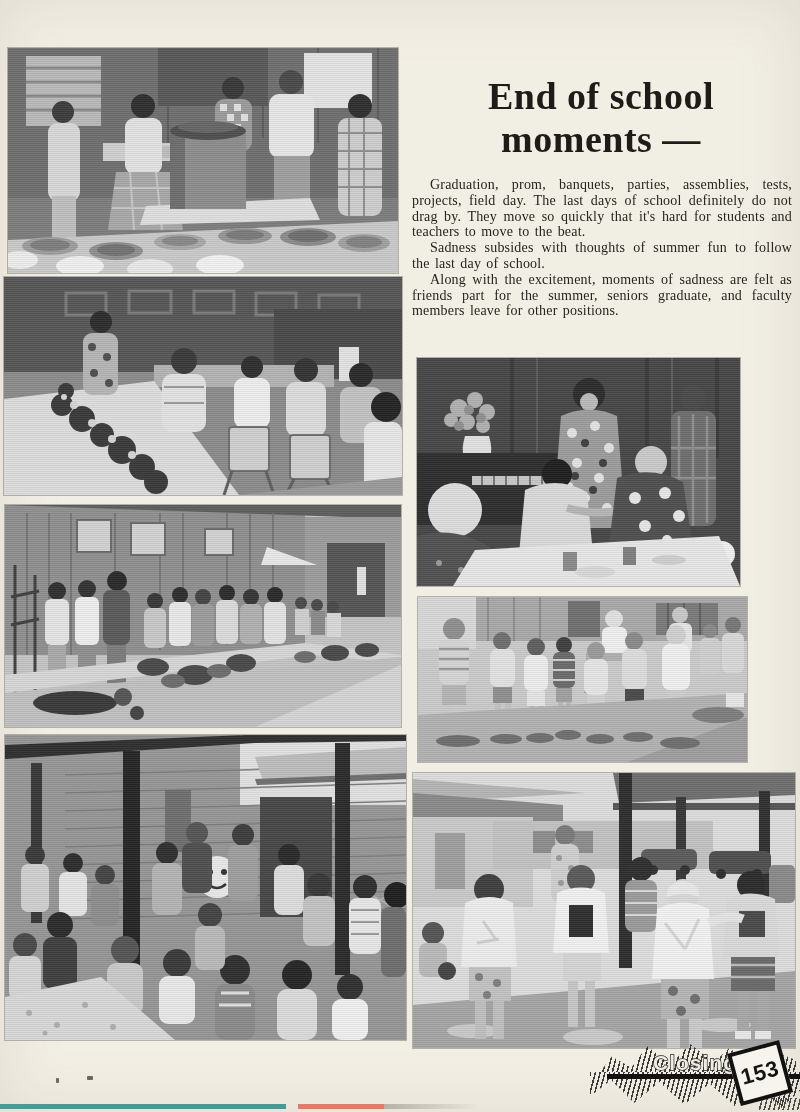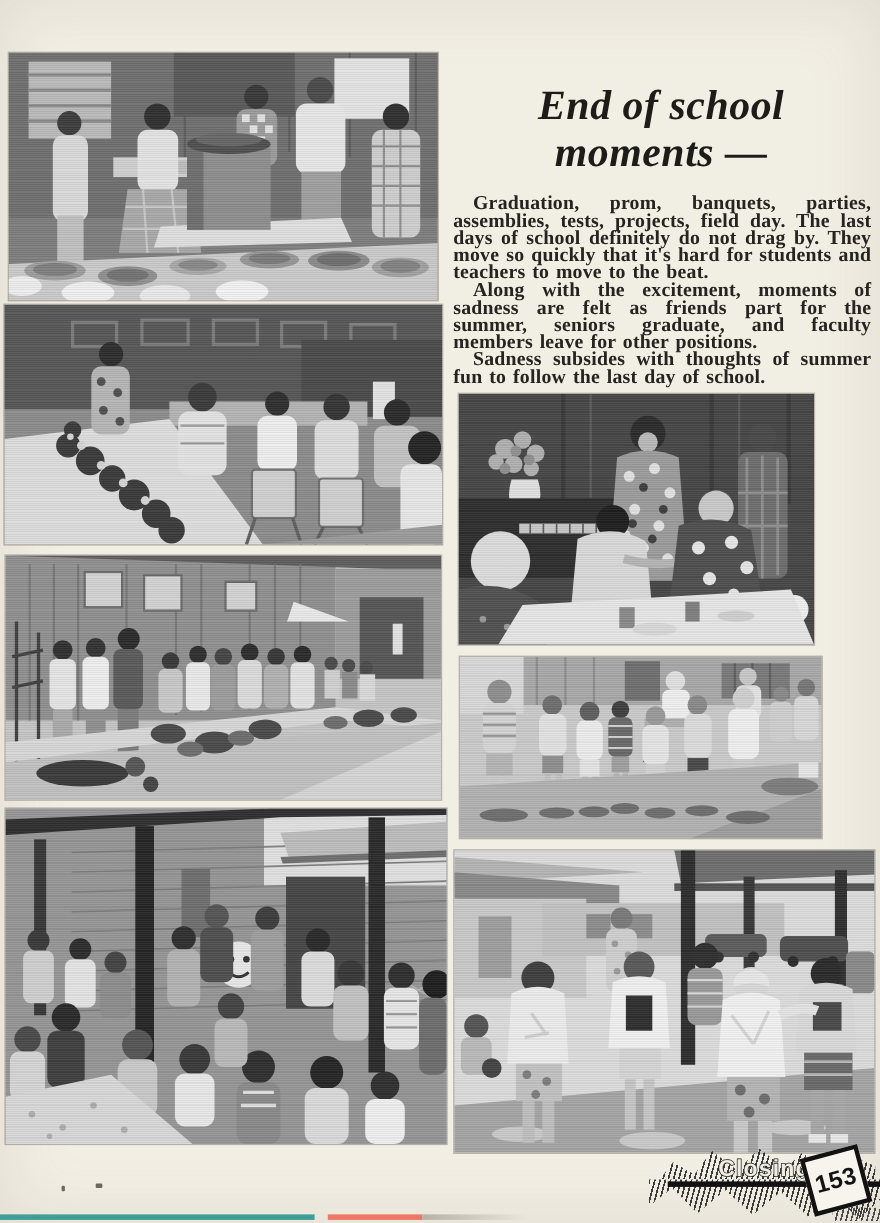--- a/index.html
+++ b/index.html
@@ -20,25 +20,25 @@
   .photo{position:absolute;background:#b5b5b5;box-shadow:0 0 0 1px rgba(70,64,52,.35);}
   .photo svg{width:100%;height:100%;display:block;}
   .photo::after{
     content:"";position:absolute;inset:0;pointer-events:none;
     background:repeating-linear-gradient(0deg,rgba(255,255,255,.05) 0 1px,rgba(0,0,0,.05) 1px 2px);
   }
   
   .title{
     position:absolute;left:408px;top:50px;width:386px;
     text-align:center;font-weight:bold;font-size:38px;line-height:43px;
-    color:var(--ink);letter-spacing:.5px;font-style:italic;
+    color:var(--ink);letter-spacing:.5px;
   }
   .bodytext{
     position:absolute;left:412px;top:177px;width:380px;
-    font-size:18px;line-height:15.8px;font-weight:bold;color:#262421;
+    font-size:14px;line-height:15.8px;font-weight:normal;color:#262421;
     text-align:justify;letter-spacing:.2px;word-spacing:1.5px;
   }
   .bodytext p{margin:0;text-indent:18px;}
   
   .hatch{
     position:absolute;
     background:repeating-linear-gradient(105deg,rgba(20,20,20,.82) 0 1.5px,transparent 1.5px 4.6px);
   }
   .h1{left:600px;top:1044px;width:196px;height:28px;
       clip-path:polygon(0 100%,6% 45%,16% 85%,24% 8%,36% 72%,46% 0,58% 66%,66% 14%,78% 78%,88% 22%,100% 58%,100% 100%);}
@@ -419,22 +419,22 @@
     </svg>
   </div>
 
   <h1 class="title">
     <span style="display:block">End of school</span>
     <span style="display:block">moments —</span>
   </h1>
 
   <div class="bodytext">
     <p>Graduation, prom, banquets, parties, assemblies, tests, projects, field day. The last days of school definitely do not drag by. They move so quickly that it's hard for students and teachers to move to the beat.</p>
+    <p>Sadness subsides with thoughts of summer fun to follow the last day of school.</p>
     <p>Along with the excitement, moments of sadness are felt as friends part for the summer, seniors graduate, and faculty members leave for other positions.</p>
-    <p>Sadness subsides with thoughts of summer fun to follow the last day of school.</p>
   </div>
 
   <div class="photo" style="left:417px;top:358px;width:323px;height:228px;">
     <svg viewBox="0 0 323 228" preserveAspectRatio="none">
       <rect width="323" height="228" fill="#474747"></rect>
       <g stroke="#3a3a3a" stroke-width="4">
         <line x1="95" y1="0" x2="95" y2="120"></line>
           <line x1="230" y1="0" x2="230" y2="110"></line>
         <line x1="300" y1="0" x2="300" y2="100"></line>
       </g>

